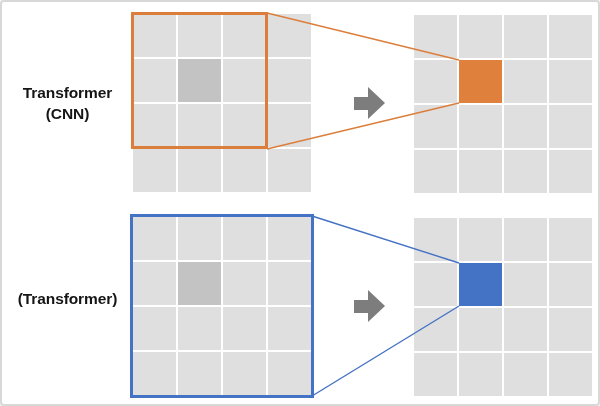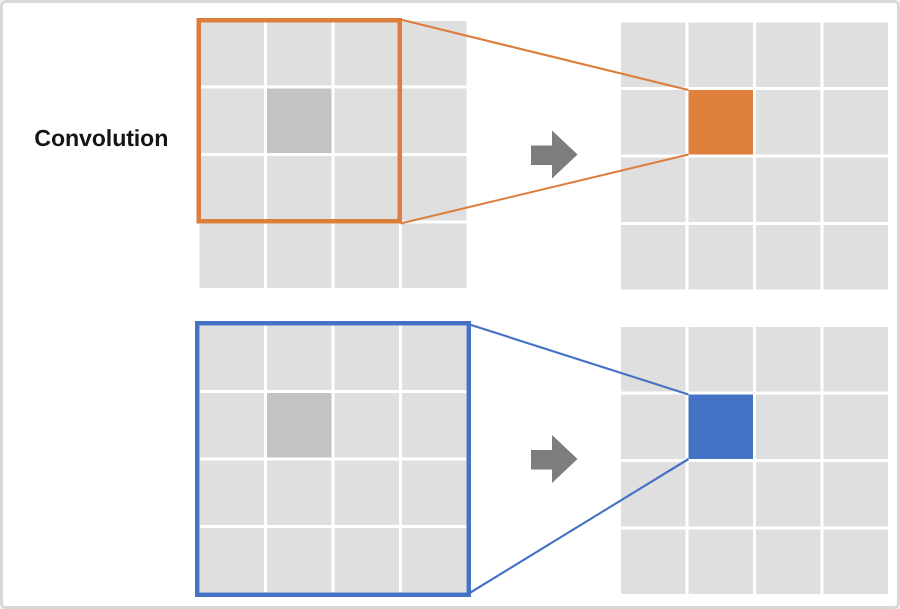--- a/index.html
+++ b/index.html
@@ -34,21 +34,22 @@
     border-left:17px solid #7d7d7d;
   }
   #lines { position:absolute; left:0; top:0; pointer-events:none; }
 </style>
 </head>
 <body>
 
 <div id="canvas">
 
   <div class="row-label" style="top:80px">
-    <div>Convolution</div>
+    <div>Transformer</div>
+    <div>(CNN)</div>
   </div>
 
   <div class="grid" style="left: 131px; top: 12px; grid-template-columns: repeat(4, 43px); grid-template-rows: repeat(4, 43px);">
       <div class="cell" style="background: rgb(223, 223, 223);"></div>
       <div class="cell" style="background: rgb(223, 223, 223);"></div>
       <div class="cell" style="background: rgb(223, 223, 223);"></div>
       <div class="cell" style="background: rgb(223, 223, 223);"></div>
       <div class="cell" style="background: rgb(223, 223, 223);"></div>
       <div class="cell" style="background: rgb(195, 195, 196);"></div>
       <div class="cell" style="background: rgb(223, 223, 223);"></div>
@@ -83,20 +84,21 @@
       <div class="cell" style="background: rgb(223, 223, 223);"></div>
       <div class="cell" style="background: rgb(223, 223, 223);"></div>
       <div class="cell" style="background: rgb(223, 223, 223);"></div>
       <div class="cell" style="background: rgb(223, 223, 223);"></div>
       <div class="cell" style="background: rgb(223, 223, 223);"></div>
       <div class="cell" style="background: rgb(223, 223, 223);"></div>
       <div class="cell" style="background: rgb(223, 223, 223);"></div>
     </div>
 
   <div class="row-label" style="top:286px">
+    <div>(Transformer)</div>
   </div>
 
   <div class="grid" style="left: 131px; top: 215px; grid-template-columns: repeat(4, 43px); grid-template-rows: repeat(4, 43px);">
       <div class="cell" style="background: rgb(223, 223, 223);"></div>
       <div class="cell" style="background: rgb(223, 223, 223);"></div>
       <div class="cell" style="background: rgb(223, 223, 223);"></div>
       <div class="cell" style="background: rgb(223, 223, 223);"></div>
       <div class="cell" style="background: rgb(223, 223, 223);"></div>
       <div class="cell" style="background: rgb(195, 195, 196);"></div>
       <div class="cell" style="background: rgb(223, 223, 223);"></div>

